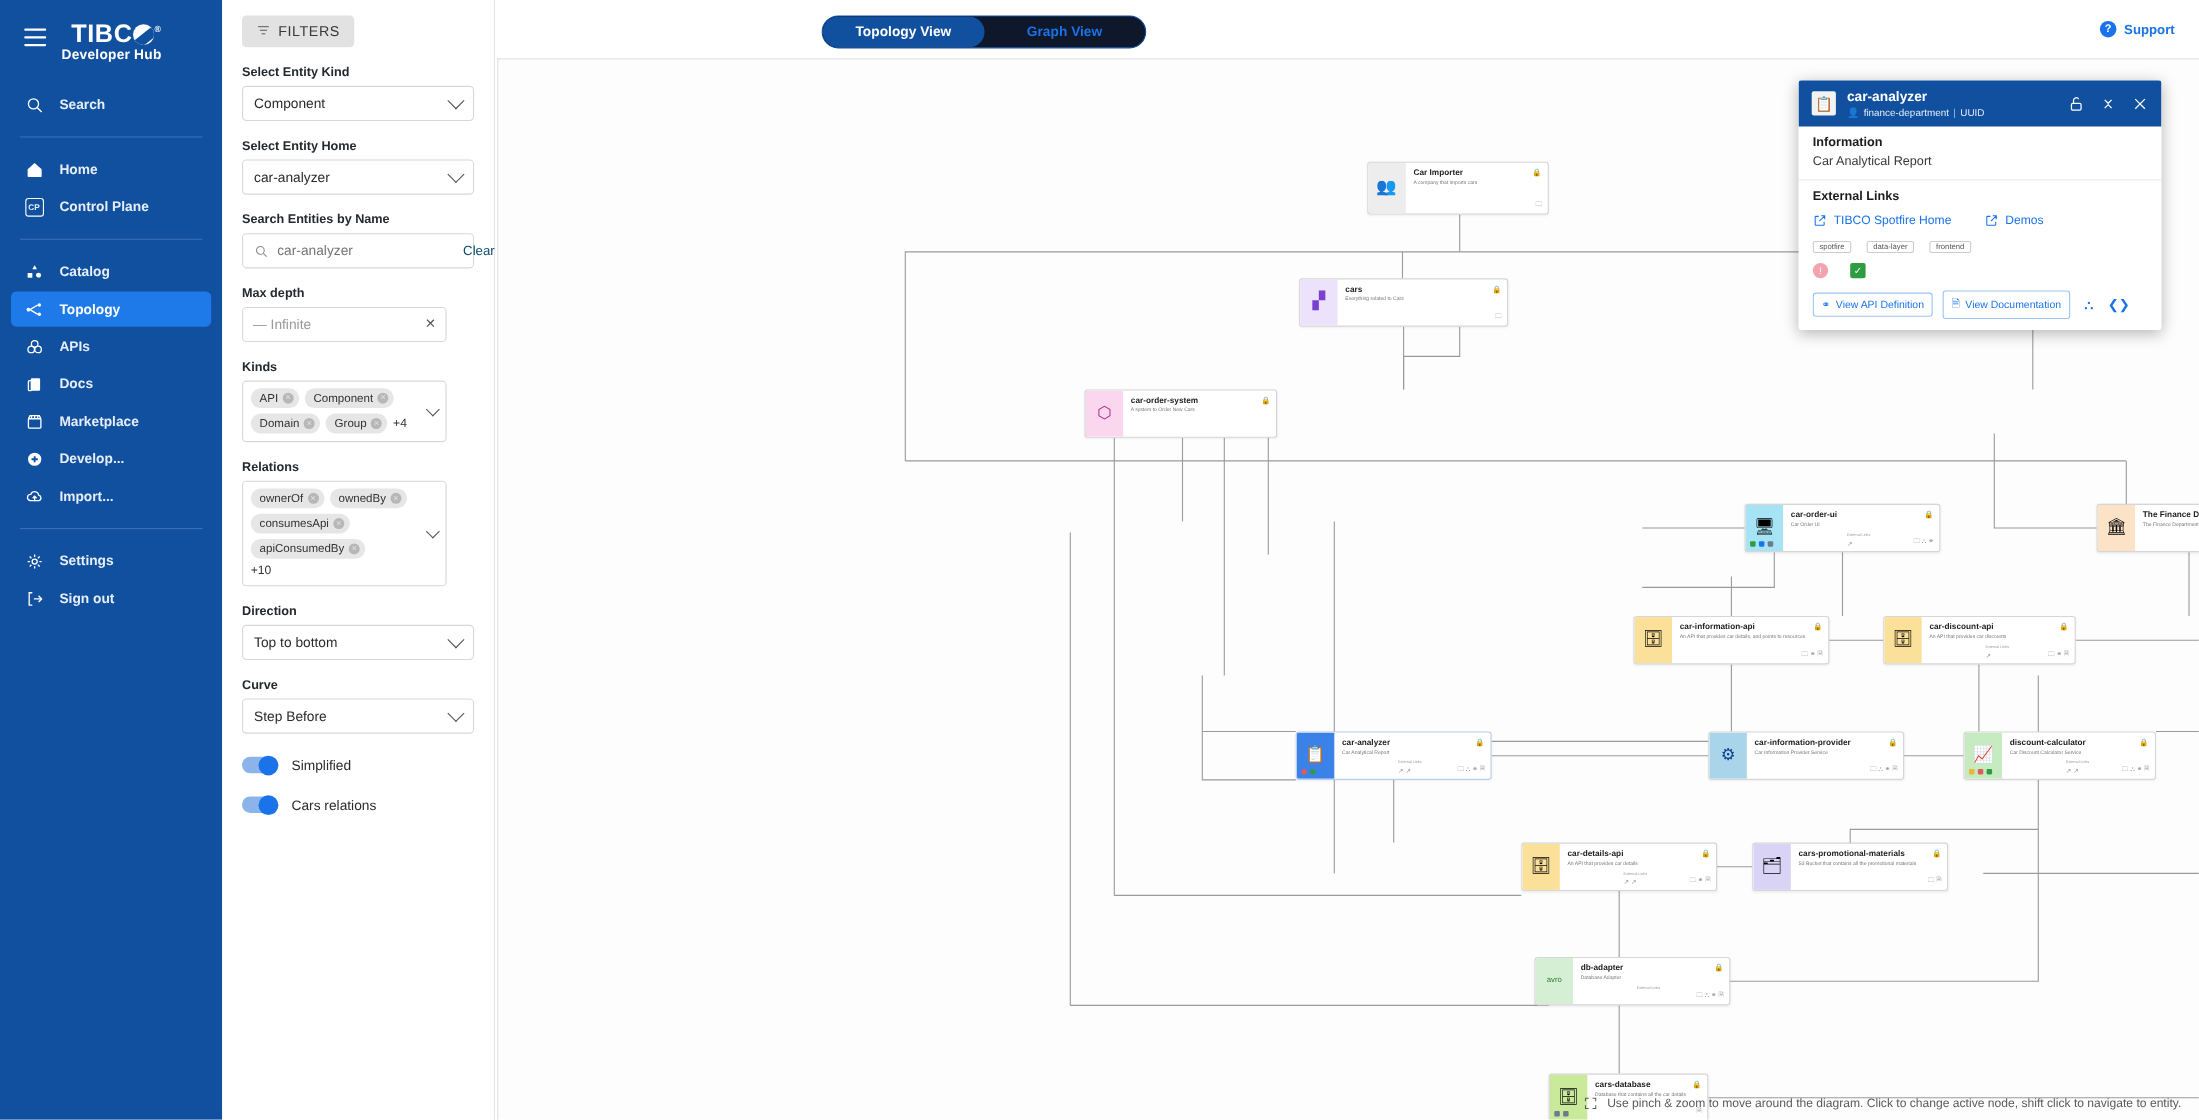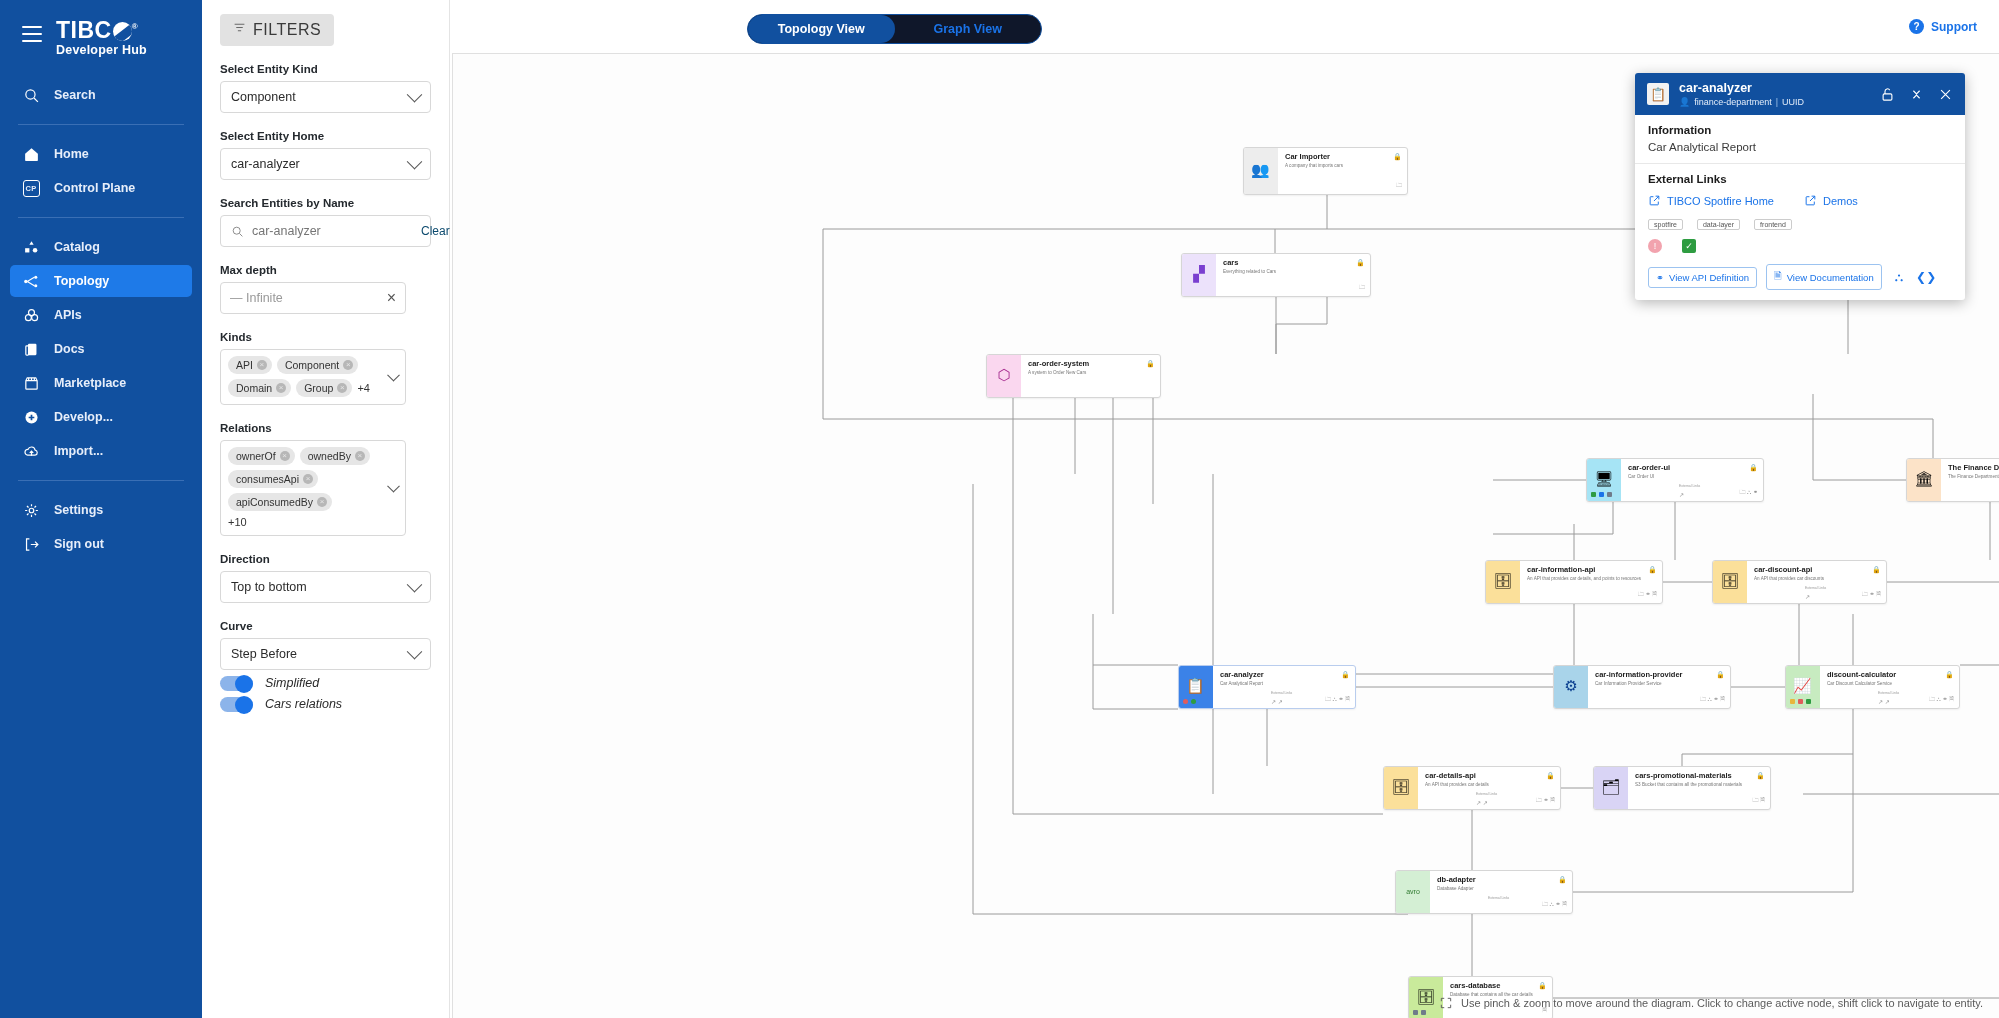--- a/index.html
+++ b/index.html
@@ -6,21 +6,21 @@
   html, body {
     width: 1999px; height: 1018px;
     font-family: "Liberation Sans", sans-serif;
     background: #ffffff; overflow: hidden;
   }
   #app { position: relative; width: 1999px; height: 1018px; display: flex; }
 
   
   #sidebar {
     width: 202px; height: 1018px; background: #11509f;
-    color: #fff; flex: 0 0 202px; position: relative;
+    color: #fff; flex: 0 0 202px; position: relative; text-align: right;
   }
   .brand { display: flex; align-items: flex-start; padding: 16px 0 0 22px; gap: 14px; }
   .hamburger { width: 20px; height: 16px; margin-top: 10px; flex: 0 0 20px; }
   .hamburger span { display: block; height: 2px; background: #fff; margin-bottom: 5px; border-radius: 1px; }
   .brandtext { padding-top: 2px; }
   .brandtext .t1 { font-size: 23px; font-weight: 700; letter-spacing: .5px; line-height: 1.05; position: relative; }
   .brandtext .t1 .swoosh {
     display: inline-block; width: 19px; height: 19px; border-radius: 50%;
     background: #fff; position: relative; top: 3px; margin-left: 1px; overflow: hidden;
   }
@@ -50,21 +50,21 @@
 
   
   #filters {
     width: 248px; flex: 0 0 248px; height: 1018px;
     background: #fff; border-right: 1px solid #e4e4e4;
     padding: 14px 18px 0 18px; position: relative;
   }
   .filters-btn {
     display: inline-flex; align-items: flex-start; gap: 7px;
     background: #e2e2e2; border: none; border-radius: 4px;
-    padding: 7px 13px; font-size: 16px; color: #3a3a3a; letter-spacing: .5px;
+    padding: 7px 13px; font-size: 13px; color: #3a3a3a; letter-spacing: .5px;
     cursor: pointer; font-family: inherit;
   }
   .filters-btn svg { width: 13px; height: 13px; stroke: #555; stroke-width: 1.6; fill: none; }
   .flabel { font-size: 11.5px; font-weight: 700; color: #24292e; margin: 17px 0 6px 0; }
   .fselect {
     height: 32px; border: 1px solid #d8d8d8; border-radius: 4px;
     display: flex; align-items: center; padding: 0 10px;
     font-size: 12.5px; color: #2b2b2b; background: #fff; cursor: pointer;
     justify-content: space-between;
   }
@@ -98,21 +98,21 @@
     padding: 0 5px 0 8px; font-size: 10.5px; color: #333; cursor: pointer;
   }
   .chip .cx {
     width: 10px; height: 10px; border-radius: 50%; background: #b7b7b7; color: #e6e6e6;
     font-size: 8px; display: flex; align-items: center; justify-content: center; line-height: 1;
   }
   .plusn { font-size: 11px; color: #333; align-self: center; }
   .boxchev { position: absolute; right: 7px; top: 50%; width: 9px; height: 9px;
     border-right: 1.6px solid #555; border-bottom: 1.6px solid #555;
     transform: translateY(-70%) rotate(45deg); }
-  .toggle-row { display: flex; align-items: flex-start; gap: 12px; margin-top: 6px; font-style: italic; }
+  .toggle-row { display: flex; align-items: flex-end; gap: 12px; margin-top: 21px; }
   .tgl { width: 33px; height: 15px; border-radius: 8px; background: #8cb4ea; position: relative; cursor: pointer; }
   .tgl::after { content: ""; position: absolute; right: 0; top: -1.5px; width: 18px; height: 18px;
     border-radius: 50%; background: #1a73e8; }
   .tgl-label { font-size: 12.5px; color: #2b2b2b; }
 
   
   #main { flex: 1; position: relative; background: #fff; }
   .topbar { height: 56px; position: relative; }
   .segctl {
     position: absolute; left: 297px; top: 14px; width: 295px; height: 30px;

